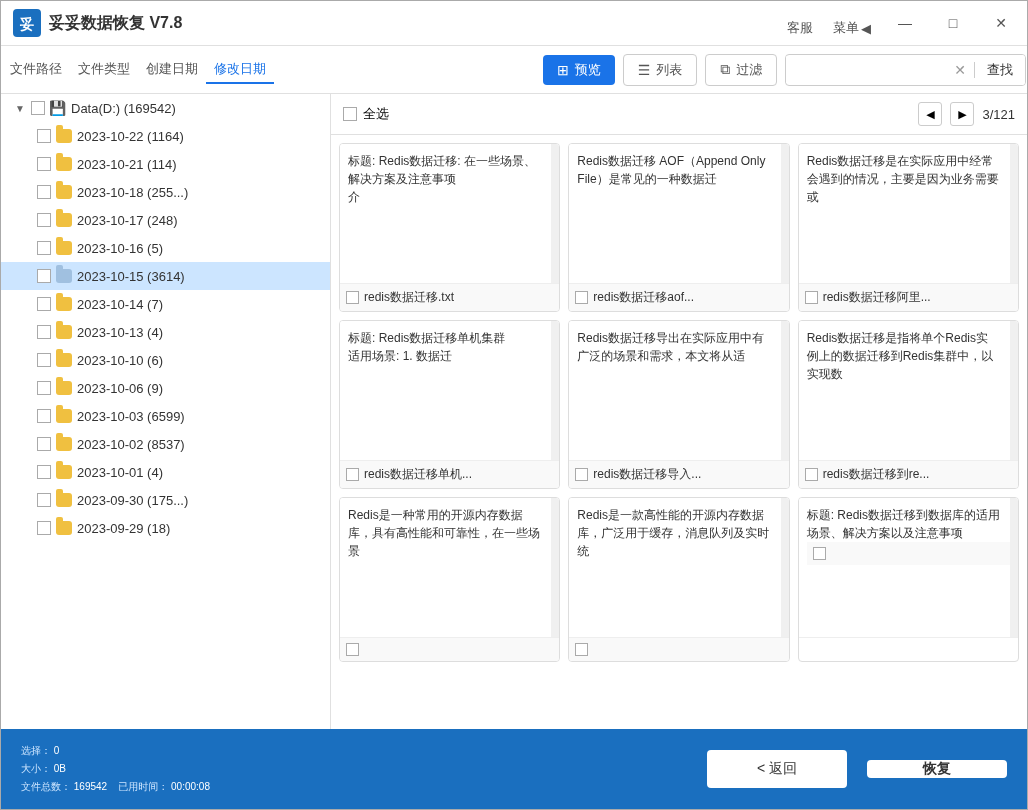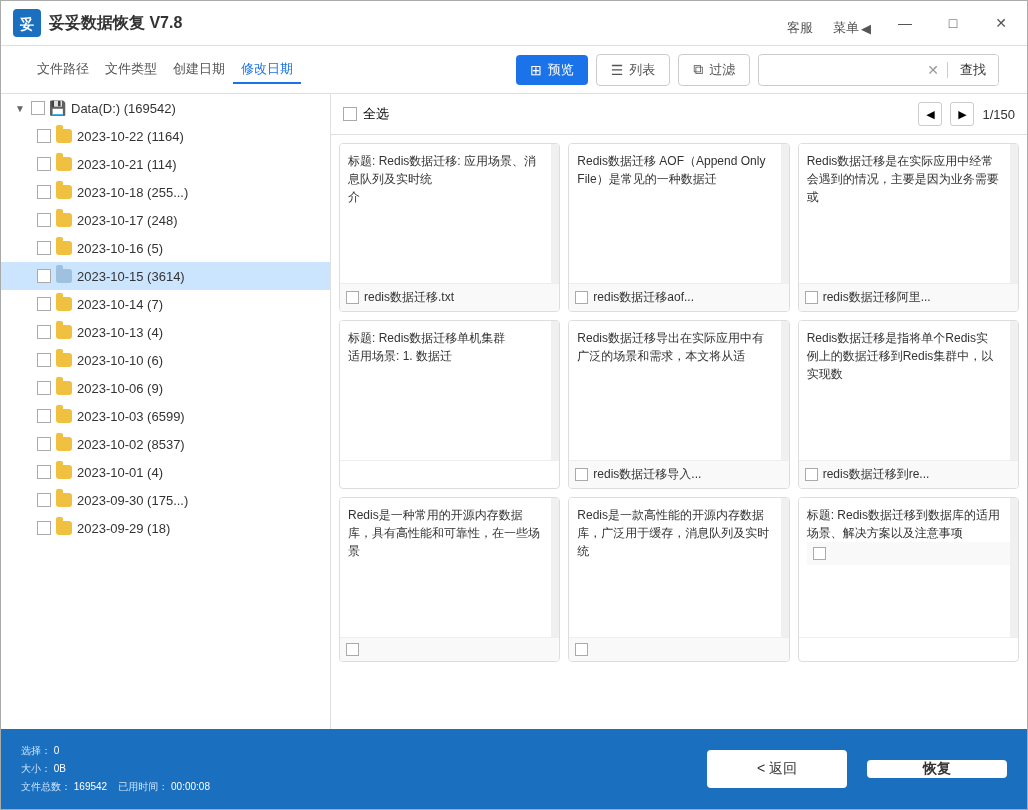--- a/index.html
+++ b/index.html
@@ -69,21 +69,21 @@
       cursor: pointer;
       color: #555;
       border-radius: 3px;
     }
     
     .toolbar {
       background: #ffffff;
       height: 48px;
       display: flex;
       align-items: center;
-      padding: 0 28px;
+      padding: 0 1px;
       border-bottom: 1px solid #e0e0e0;
       gap: 8px;
       flex-shrink: 0;
     }
     .toolbar-nav {
       display: flex;
       gap: 0;
     }
     .toolbar-nav-item {
       font-size: 13px;
@@ -590,28 +590,28 @@
     <div class="file-area">
 
       <div class="pagination-bar">
         <div class="check-all">
           <div class="tree-checkbox"></div>
           <span>全选</span>
         </div>
         <div class="pagination-spacer"></div>
         <button class="page-btn">◀</button>
         <button class="page-btn">▶</button>
-        <span class="page-info">1/150</span>
+        <span class="page-info">3/121</span>
       </div>
 
       <div class="file-grid" id="file-grid-container">
           <div class="file-card">
       <div class="file-preview">
         <div style="padding-right:10px;">
-                <p>标题: Redis数据迁移: 应用场景、消息队列及实时统</p>
+                <p>标题: Redis数据迁移: 在一些场景、解决方案及注意事项</p>
                 <p>介</p>
               </div>
         <div class="file-preview-scroll"></div>
       </div>
       <div class="file-name-row">
         <div class="file-checkbox"></div>
         <span class="file-name">redis数据迁移.txt</span>
       </div>
     </div>
           <div class="file-card">
@@ -638,20 +638,24 @@
         <span class="file-name">redis数据迁移阿里...</span>
       </div>
     </div>
           <div class="file-card">
       <div class="file-preview">
         <div style="padding-right:10px;">
                 <p>标题: Redis数据迁移单机集群</p>
                 <p>适用场景: 1. 数据迁</p>
               </div>
         <div class="file-preview-scroll"></div>
+      </div>
+      <div class="file-name-row">
+        <div class="file-checkbox"></div>
+        <span class="file-name">redis数据迁移单机...</span>
       </div>
     </div>
           <div class="file-card">
       <div class="file-preview">
         <div style="padding-right:10px;">
                 <p>Redis数据迁移导出在实际应用中有广泛的场景和需求，本文将从适</p>
               </div>
         <div class="file-preview-scroll"></div>
       </div>
       <div class="file-name-row">

